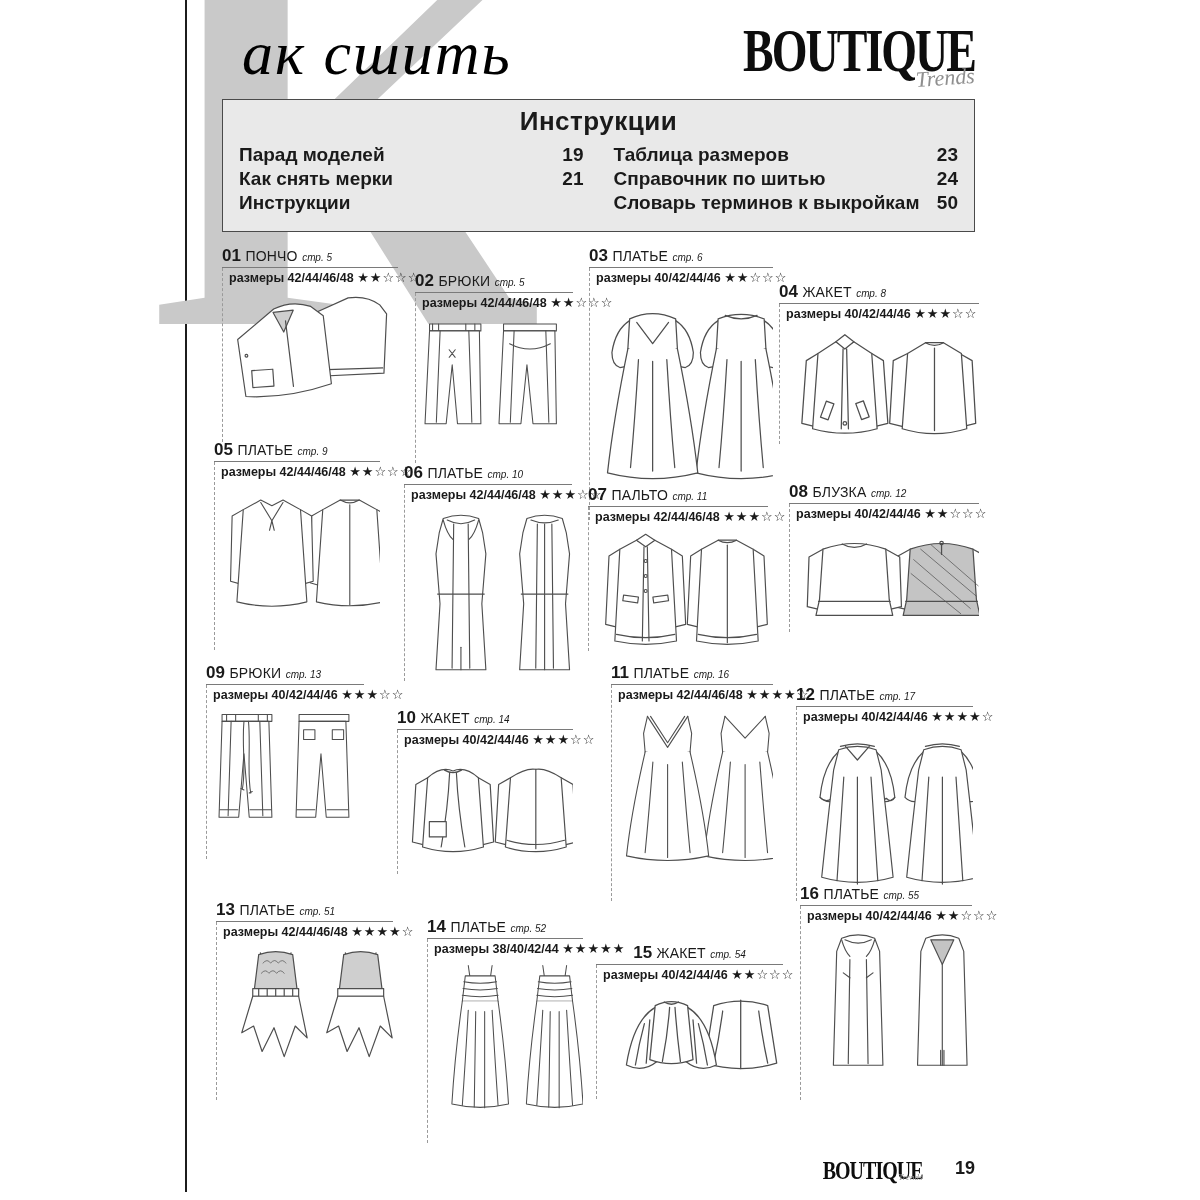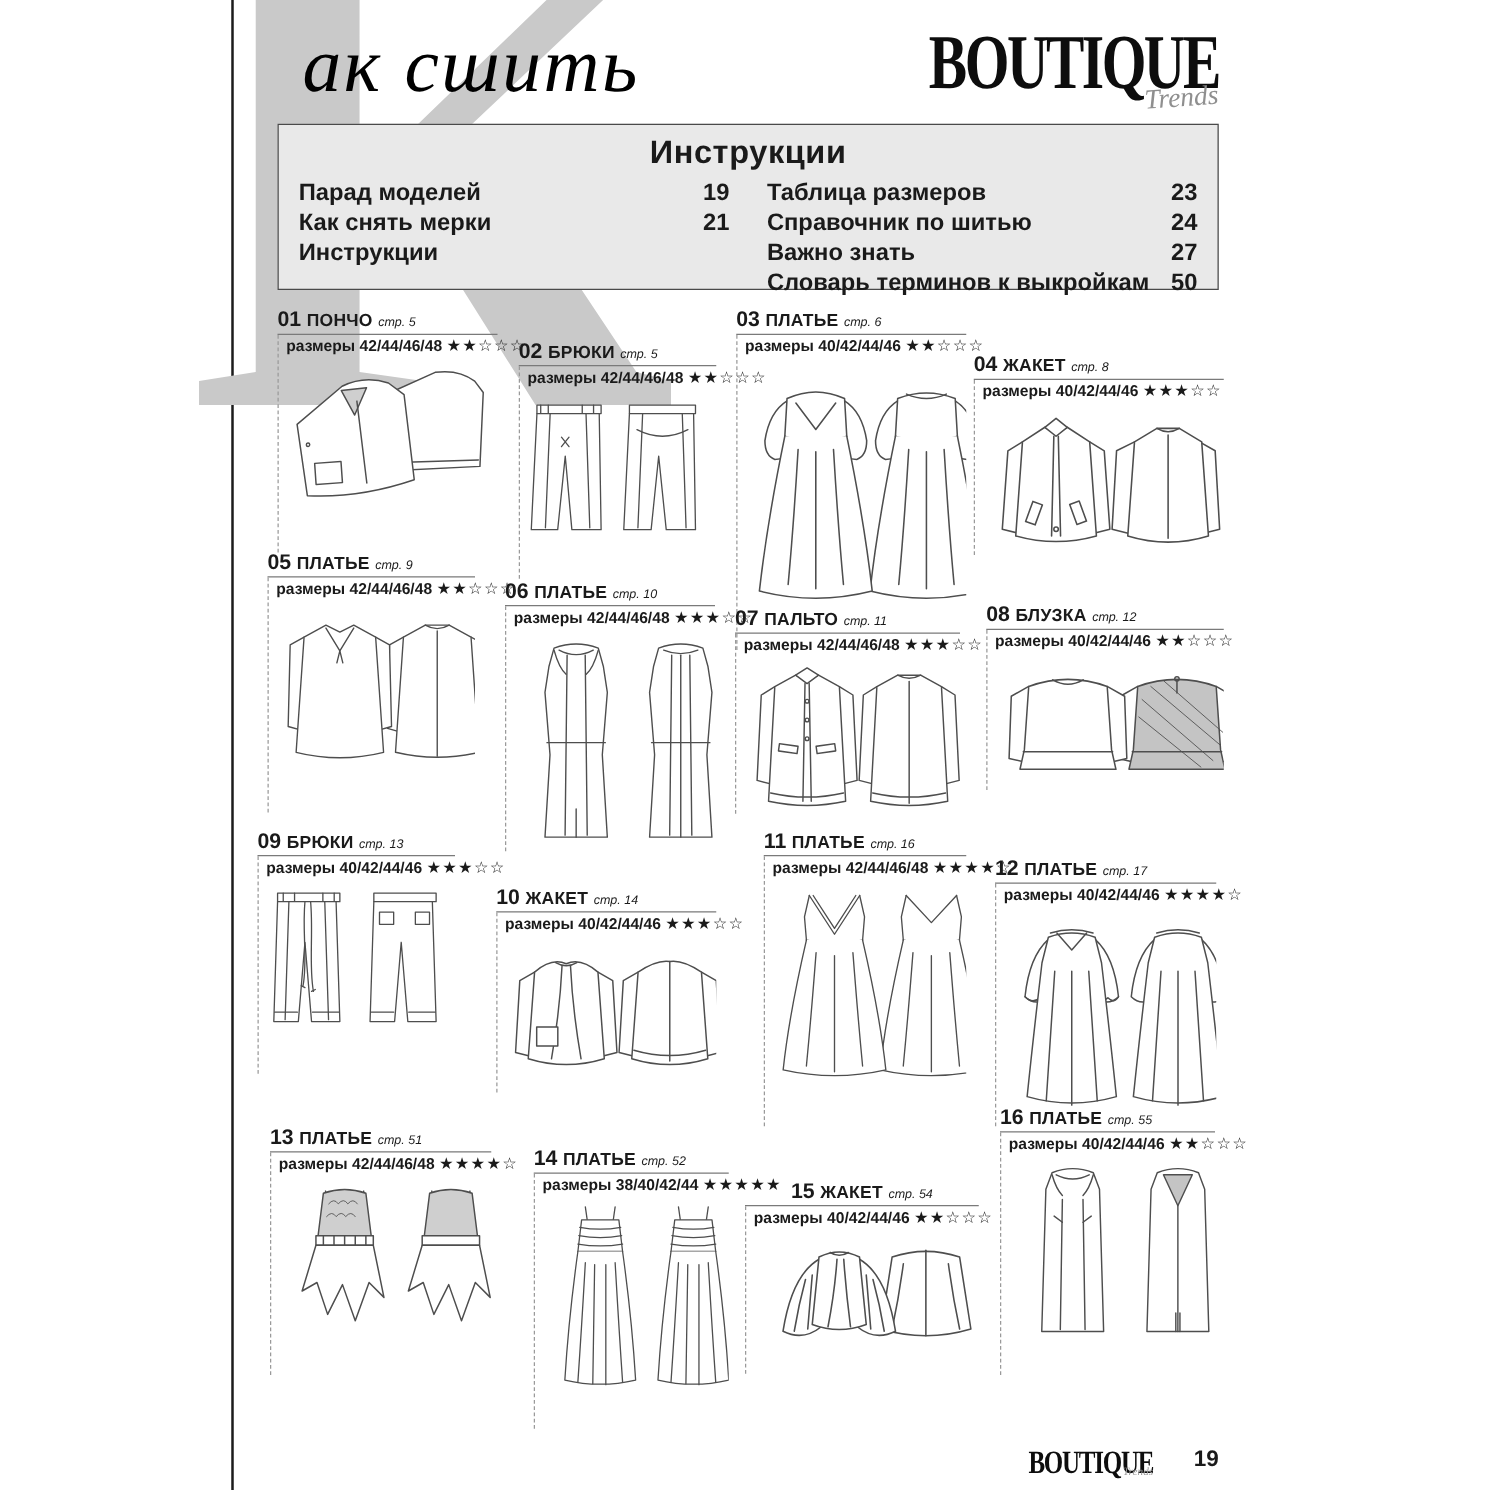--- a/index.html
+++ b/index.html
@@ -23,21 +23,21 @@
   #toc{position:absolute;left:222px;top:99px;width:753px;height:133px;z-index:3;background:#e9e9e9;
        border:1px solid #4a4a4a;box-sizing:border-box;padding:4px 16px 0 16px;}
   #toc h2{margin:2px 0 6px 0;text-align:center;font-size:26px;font-weight:700;letter-spacing:.5px;}
   #toc .cols{display:flex;gap:30px;text-align:right;}
   #toc .col{flex:1;}
   #toc .row{display:flex;justify-content:space-between;font-size:19px;font-weight:700;line-height:24px;}
   
   .item{position:absolute;z-index:2;}
   .ih{white-space:nowrap;border-bottom:1.5px solid #7a7a7a;padding-bottom:1px;}
   .ih .num{font-weight:700;font-size:17px;}
-  .ih .typ{font-weight:700;font-size:14px;letter-spacing:.2px;}
+  .ih .typ{font-weight:400;font-size:14px;letter-spacing:.2px;}
   .ih .pg{font-size:10px;font-style:italic;}
   .ib{border-left:1px dashed #9a9a9a;padding:2px 0 0 6px;height:calc(100% - 24px);
       display:flex;flex-direction:column;box-sizing:border-box;}
   .sz{font-size:12.5px;font-weight:700;white-space:nowrap;}
   .sz .stars{font-weight:400;font-size:13px;letter-spacing:1px;font-family:"DejaVu Sans",sans-serif;}
   .sk-box{flex:1;min-height:0;margin-top:2px;}
   .sk-box svg{width:100%;height:100%;display:block;}
   .sk path,.sk rect,.sk circle{stroke:#4e4e4e;fill:none;stroke-width:1.4;stroke-linecap:round;stroke-linejoin:round;}
   .sk .f{fill:#ffffff;}
   .sk .g{fill:#cfcfcf;}
@@ -102,24 +102,20 @@
       <div class="col" id="toc-right">
           <div class="row">
             <span>Таблица размеров</span>
             <span>23</span>
           </div>
           <div class="row">
             <span>Справочник по шитью</span>
             <span>24</span>
           </div>
           <div class="row">
-            <span>Важно знать</span>
-            <span>27</span>
-          </div>
-          <div class="row">
             <span>Словарь терминов к выкройкам</span>
             <span>50</span>
           </div>
         </div>
     </div>
   </div>
 
   <div id="items">
       <div class="item p0">
         <div class="ih"><span class="num">01</span> <span class="typ">ПОНЧО</span> <span class="pg">стр. 5</span></div>

